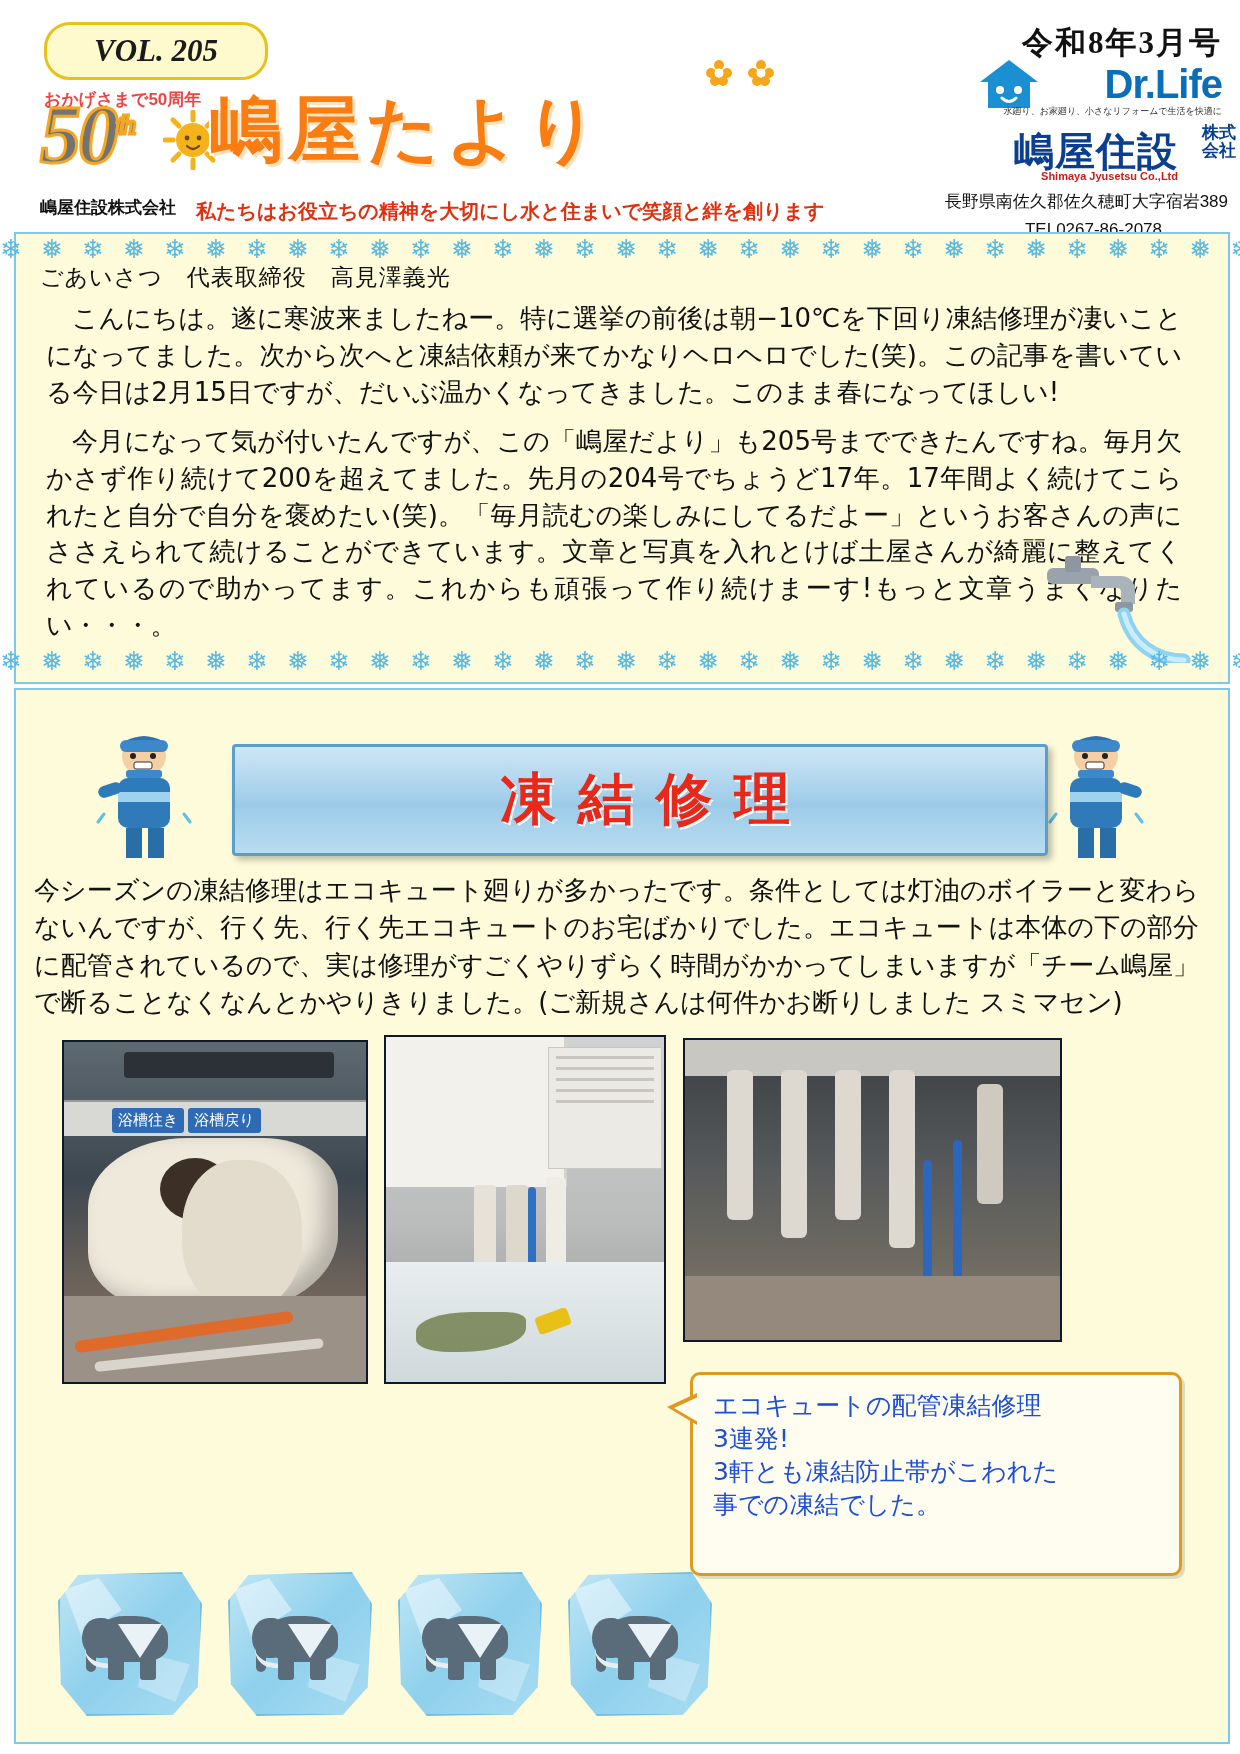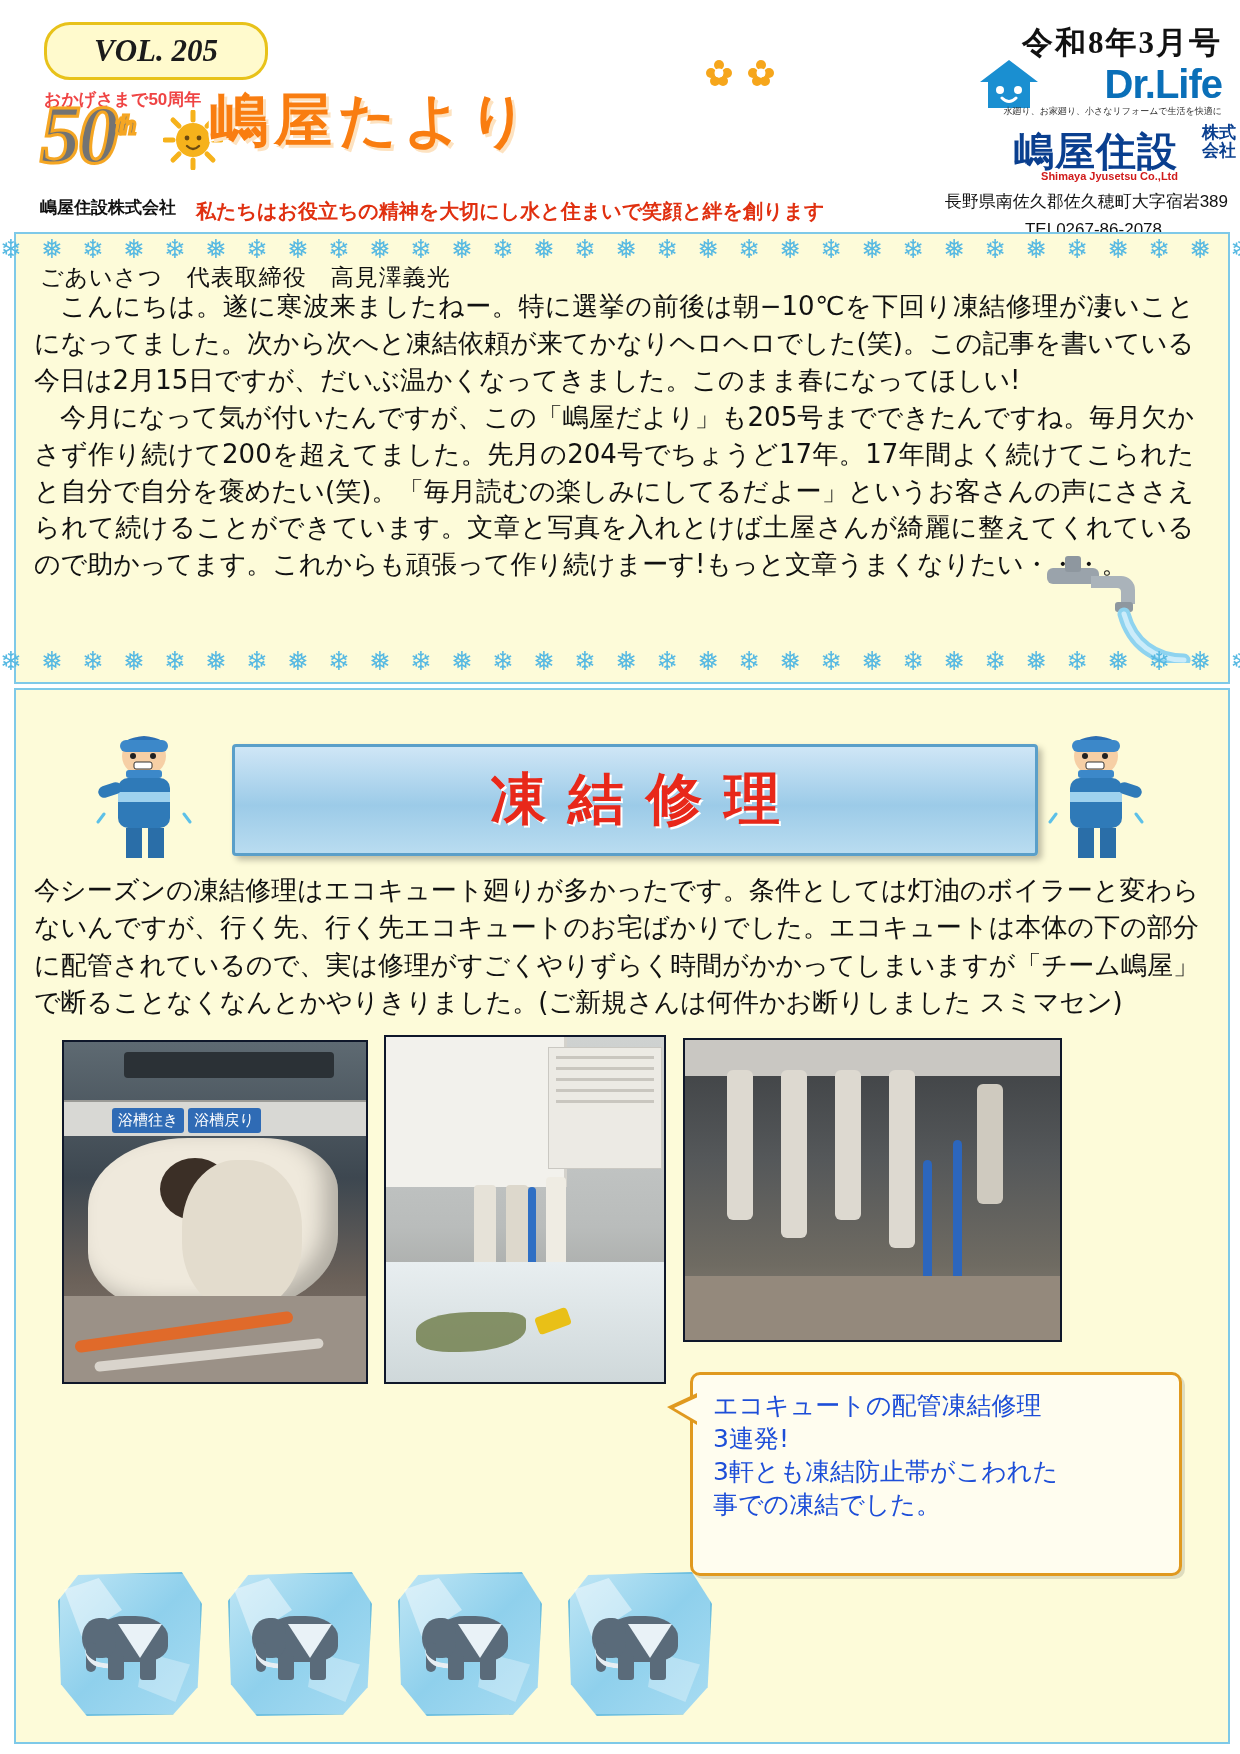--- a/index.html
+++ b/index.html
@@ -94,21 +94,21 @@
     position: absolute;
     left: 163px;
     top: 110px;
     width: 60px;
     height: 60px;
   }
   .main-title {
     position: absolute;
     left: 210px;
     top: 82px;
-    font-size: 58px;
+    font-size: 72px;
     font-weight: bold;
     color: #f97d10;
     -webkit-text-stroke: 4px #ffffff;
     paint-order: stroke fill;
     letter-spacing: 6px;
     font-family: "DejaVu Sans", sans-serif;
     text-shadow: 3px 3px 0 #fde2c0;
     white-space: nowrap;
   }
   .flower {
@@ -237,21 +237,21 @@
     position: absolute;
     left: 34px;
     top: 288px;
     width: 1160px;
     font-size: 26px;
     line-height: 1.42;
     color: #111;
     font-family: "DejaVu Sans", sans-serif;
     text-align: justify;
   }
-  .greeting-body p { margin: 0; text-indent: 1em; }
+  .greeting-body p { margin: 12px; text-indent: 1em; }
 
   .faucet {
     position: absolute;
     right: 46px;
     top: 548px;
     width: 165px;
     height: 115px;
   }
 
   
@@ -261,20 +261,21 @@
     top: 744px;
     width: 800px;
     height: 106px;
     background: linear-gradient(#cfe6f6, #9ccbe8 55%, #b9dcf0);
     border: 3px solid #5a9fc9;
     border-radius: 4px;
     box-shadow: 4px 4px 6px rgba(0,0,0,0.25);
     display: flex;
     align-items: center;
     justify-content: center;
+    padding-left: 10px;
   }
   .section-banner span {
     font-size: 56px;
     font-weight: bold;
     color: #e8281a;
     letter-spacing: 22px;
     text-shadow: 2px 2px 0 #ffffff;
     font-family: "DejaVu Sans", sans-serif;
     padding-left: 22px;
   }

